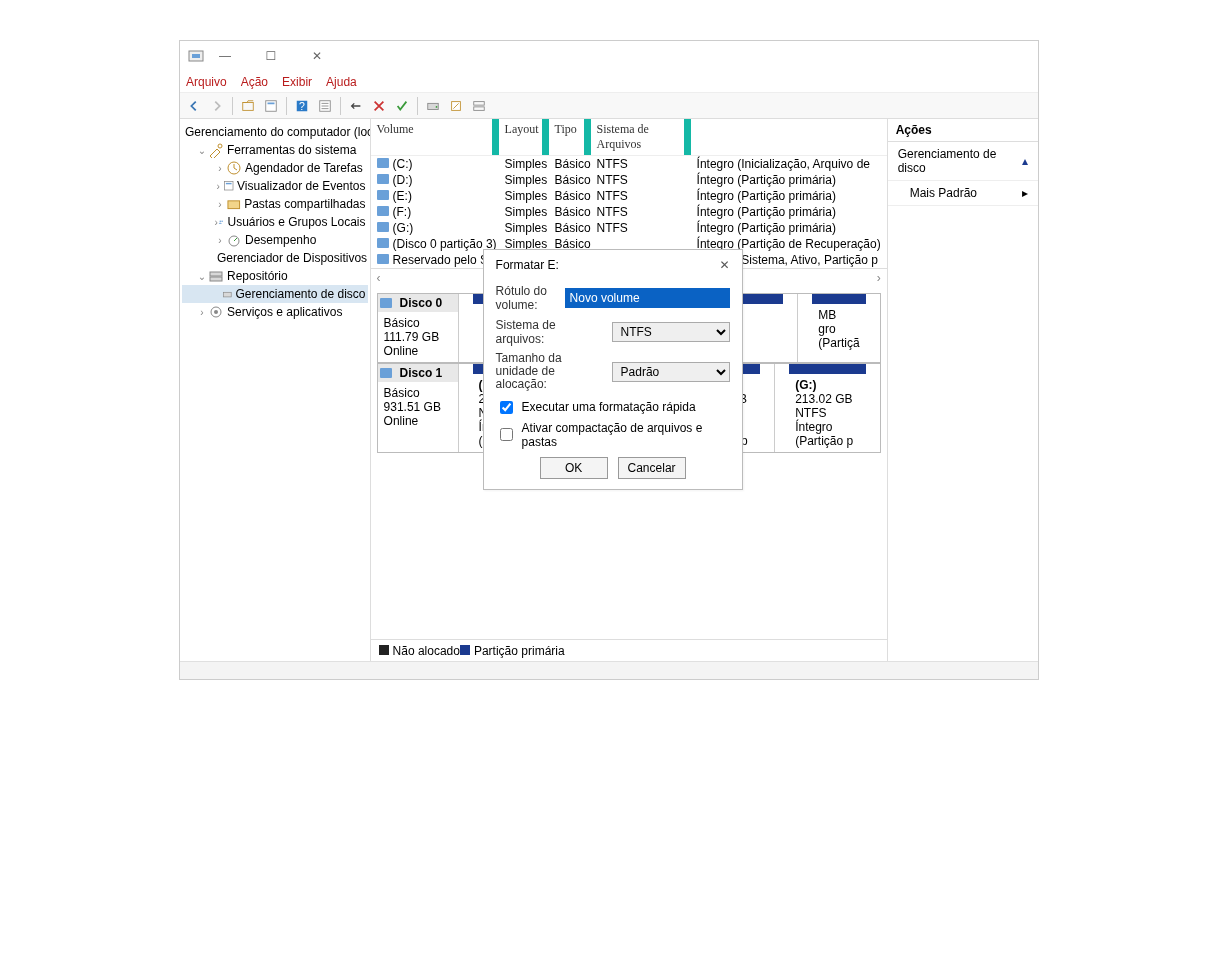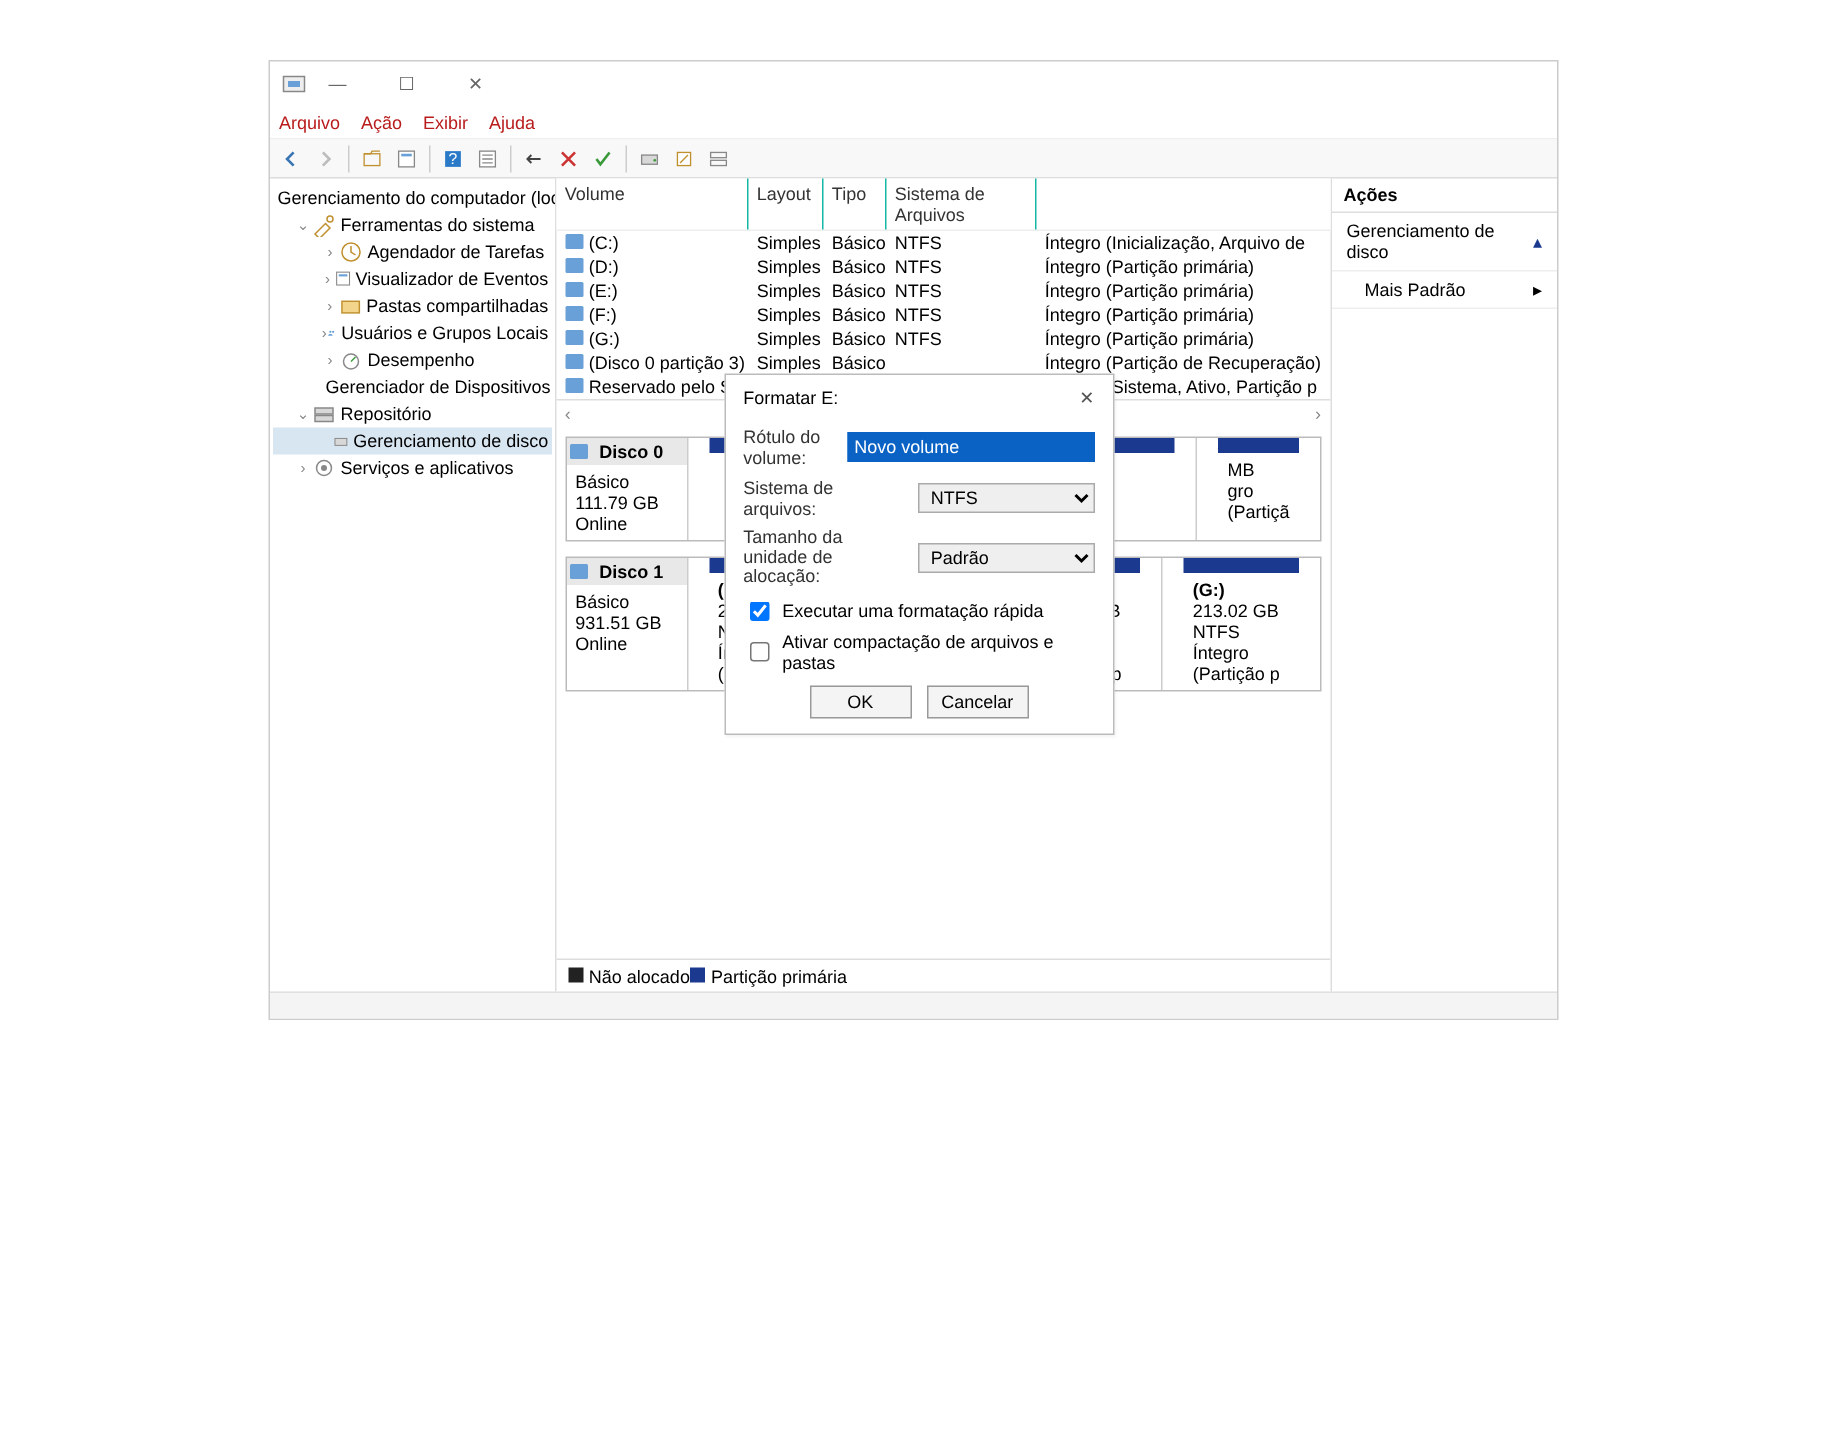--- a/index.html
+++ b/index.html
@@ -21,31 +21,31 @@
   .tree-item { display: flex; align-items: center; padding: 1px 2px; white-space: nowrap; }
   .tree-item .exp { width: 12px; text-align: center; color: #888; font-size: 10px; }
   .tree-item .ico { width: 16px; height: 16px; margin-right: 3px; display: inline-flex; align-items: center; justify-content: center; }
   .lvl0 { padding-left: 0; }
   .lvl1 { padding-left: 14px; }
   .lvl2 { padding-left: 32px; }
   .tree-item.sel { background: #d8e6f2; }
   .center { flex: 1; position: relative; display: flex; flex-direction: column; border-right: 1px solid #ddd; }
   .voltable { border-bottom: 1px solid #ddd; }
   .voltable-head { display: flex; background: #fff; border-bottom: 1px solid #eee; }
-  .voltable-head .th { padding: 3px 6px; border-right: 1px solid #14b8a6; color: #333; }
+  .voltable-head .th { padding: 3px 6px; border-right: 7px solid #14b8a6; color: #333; font-family: Liberation Serif, serif; }
   .voltable-row { display: flex; padding: 0 0; }
   .voltable-row .td { padding: 1px 6px; white-space: nowrap; overflow: hidden; }
   .col-vol { width: 128px; }
   .col-layout { width: 50px; }
   .col-tipo { width: 42px; }
   .col-sa { width: 100px; }
   .col-status { flex: 1; }
   .vdisk { width: 12px; height: 10px; background: #6aa0d8; display: inline-block; margin-right: 4px; border-radius: 1px; }
   .scrollh { height: 18px; display: flex; align-items: center; padding: 0 6px; color: #888; }
-  .diskgrid { padding: 6px; display: flex; flex-direction: column; gap: 10px; }
+  .diskgrid { padding: 6px; display: flex; flex-direction: column; }
   .diskrow { display: flex; border: 1px solid #bbb; background: #fff; }
   .diskinfo { width: 80px; padding: 4px 6px; background: #fff; }
   .diskinfo .dheader { background: #e8e8e8; display:flex; align-items:center; gap:4px; padding:2px 2px; margin:-4px -6px 4px -6px; }
   .parts { flex: 1; display: flex; }
   .part { flex: 1; border-left: 1px solid #ccc; padding: 4px 20px; position: relative; }
   .part .pbar { height: 10px; background: #1b3a8f; margin: -4px -6px 4px -6px; }
   .part.hatched { background: repeating-linear-gradient(45deg, #f0f0f0, #f0f0f0 4px, #fff 4px, #fff 8px); }
   .actions { width: 158px; }
   .actions-head { padding: 4px 8px; border-bottom: 1px solid #ddd; font-weight: 600; }
   .actions-item { display: flex; align-items: center; padding: 5px 10px; border-bottom: 1px solid #eee; justify-content: space-between; }

